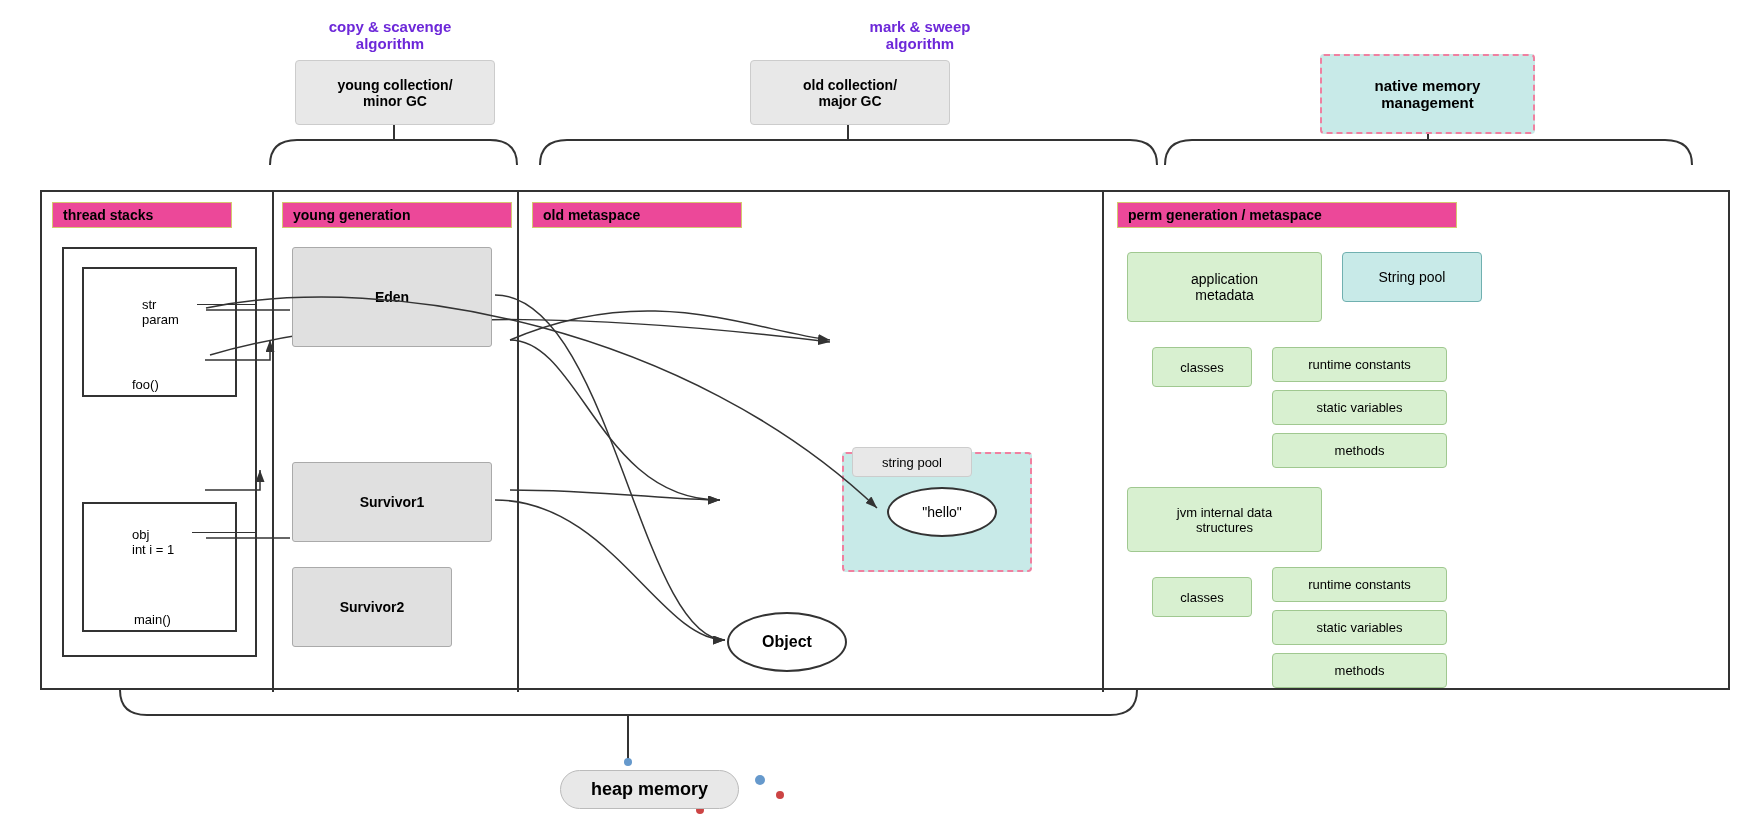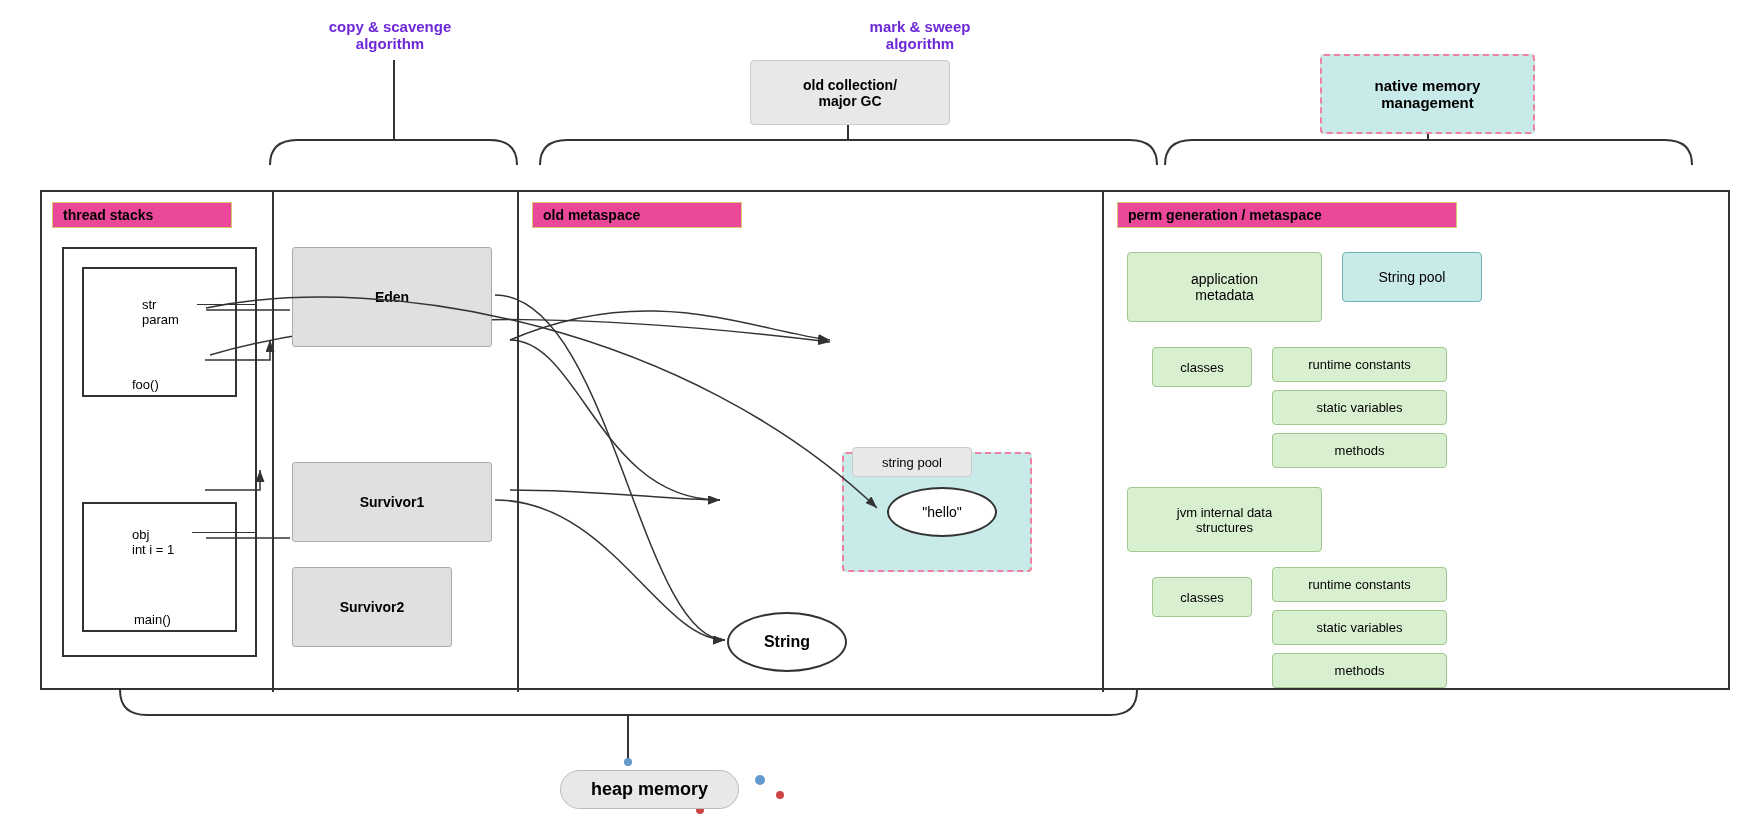--- a/index.html
+++ b/index.html
@@ -169,20 +169,23 @@
 
     <circle cx="660" cy="795" r="5" fill="#6699cc"></circle>
     <circle cx="760" cy="780" r="5" fill="#6699cc"></circle>
     <circle cx="780" cy="795" r="4" fill="#cc4444"></circle>
     <circle cx="700" cy="810" r="4" fill="#cc4444"></circle>
 
   </svg>
 
   <div class="top-label" style="left:290px;top:18px;width:200px;">copy &amp; scavenge<br>algorithm</div>
 
+  <div class="box box-gray" style="left:295px;top:60px;width:200px;height:65px;font-weight:bold;">
+    <span>young collection/<br>minor GC</span>
+  </div>
 
   <div class="top-label" style="left:820px;top:18px;width:200px;">mark &amp; sweep<br>algorithm</div>
 
   <div class="box box-gray" style="left:750px;top:60px;width:200px;height:65px;font-weight:bold;">
     <span>old collection/<br>major GC</span>
   </div>
 
   <div class="box box-teal-header" style="left:1320px;top:54px;width:215px;height:80px;font-weight:bold;font-size:15px;">
     <span>native memory<br>management</span>
   </div>
@@ -207,20 +210,21 @@
     </div>
     <div class="stack-text" style="left:90px;top:335px;font-size:13px;">
       <span>obj<br>int i = 1</span>
     </div>
 
     <div style="position:absolute;left:150px;top:340px;width:65px;height:1px;background:#333;"></div>
     <div class="stack-text" style="left:92px;top:420px;">main()</div>
 
     <div style="position:absolute;left:230px;top:0;width:2px;height:500px;background:#333;"></div>
 
+    <div class="section-label" style="left:240px;top:10px;width:230px;">young generation</div>
 
     <div class="inner-box" style="left:250px;top:55px;width:200px;height:100px;">Eden</div>
 
     <div class="inner-box" style="left:250px;top:270px;width:200px;height:80px;">Survivor1</div>
 
     <div class="inner-box" style="left:250px;top:375px;width:160px;height:80px;">Survivor2</div>
 
     <div style="position:absolute;left:475px;top:0;width:2px;height:500px;background:#333;"></div>
 
     <div class="section-label" style="left:490px;top:10px;width:210px;">old metaspace</div>
@@ -230,21 +234,21 @@
 
     <div class="box box-gray" style="left:810px;top:255px;width:120px;height:30px;font-size:13px;border-radius:4px;">
       <span>string pool</span>
     </div>
 
     <div class="oval" style="left:845px;top:295px;width:110px;height:50px;font-size:14px;">
       <span>"hello"</span>
     </div>
 
     <div class="oval" style="left:685px;top:420px;width:120px;height:60px;font-size:16px;font-weight:bold;">
-      <span>String</span>
+      <span>Object</span>
     </div>
 
     <div style="position:absolute;left:1060px;top:0;width:2px;height:500px;background:#333;"></div>
 
     <div class="section-label" style="left:1075px;top:10px;width:340px;">perm generation / metaspace</div>
 
     <div class="box box-green" style="left:1085px;top:60px;width:195px;height:70px;font-size:14px;">
       <span>application<br>metadata</span>
     </div>
 

